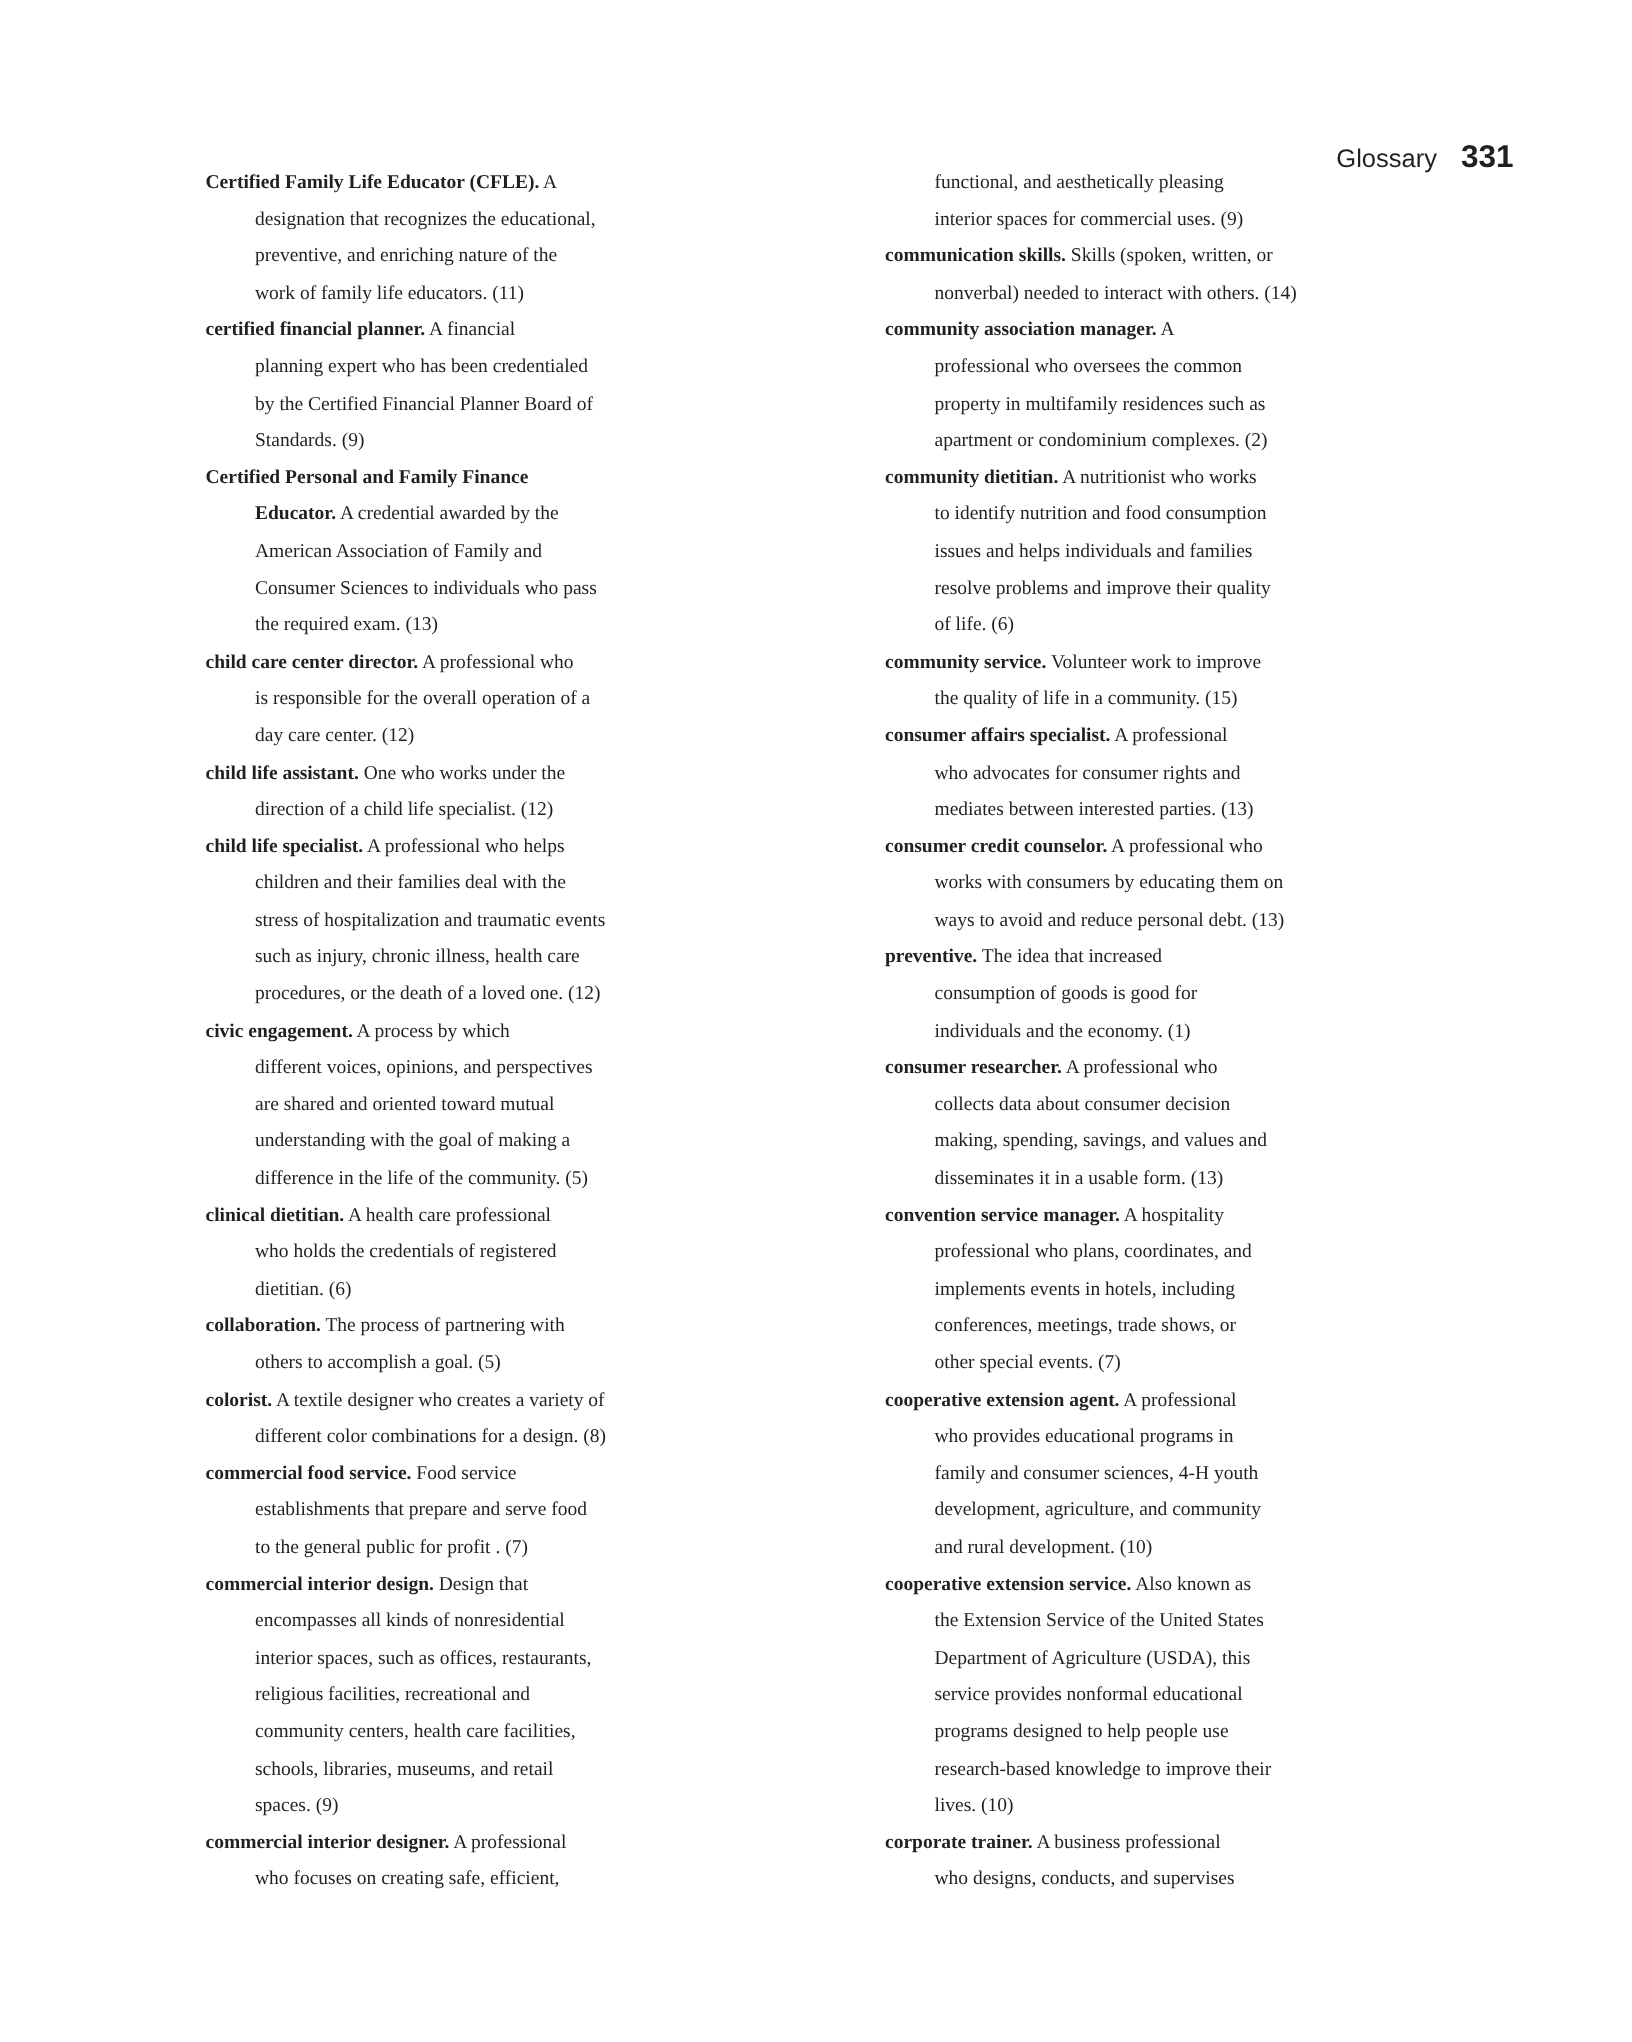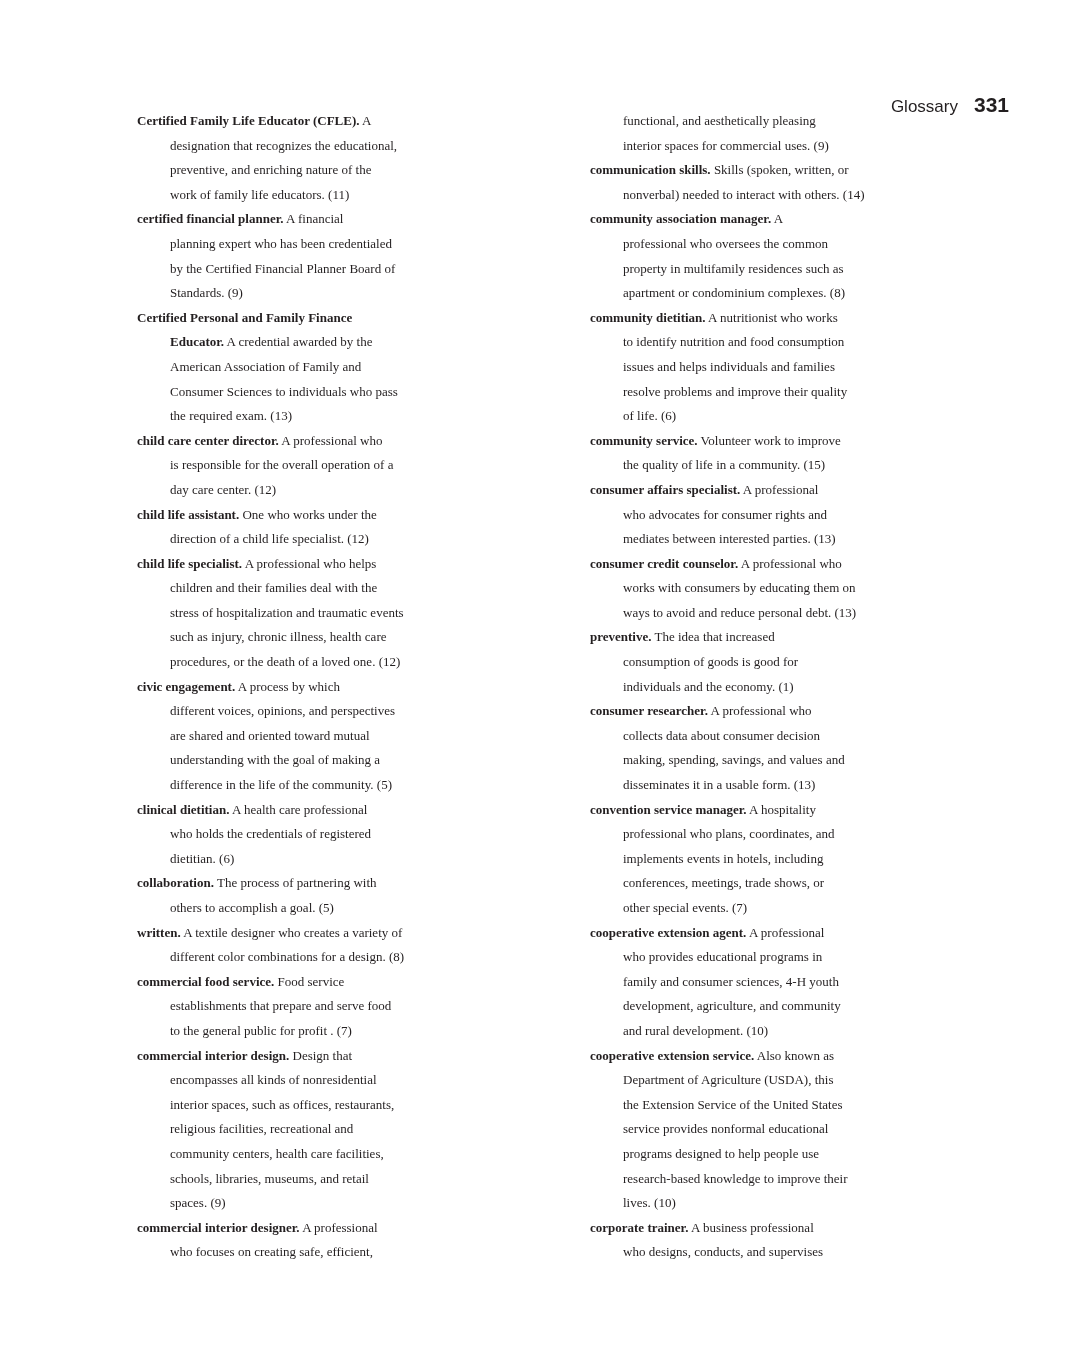--- a/index.html
+++ b/index.html
@@ -69,21 +69,21 @@
     <div class="entry">
       <span class="line"><span class="term">clinical dietitian.</span><span> A health care professional</span></span>
       <span class="line indent"><span>who holds the credentials of registered</span></span>
       <span class="line indent"><span>dietitian. (6)</span></span>
     </div>
     <div class="entry">
       <span class="line"><span class="term">collaboration.</span><span> The process of partnering with</span></span>
       <span class="line indent"><span>others to accomplish a goal. (5)</span></span>
     </div>
     <div class="entry">
-      <span class="line"><span class="term">written.</span><span> A textile designer who creates a variety of</span></span>
+      <span class="line"><span class="term">colorist.</span><span> A textile designer who creates a variety of</span></span>
       <span class="line indent"><span>different color combinations for a design. (8)</span></span>
     </div>
     <div class="entry">
       <span class="line"><span class="term">commercial food service.</span><span> Food service</span></span>
       <span class="line indent"><span>establishments that prepare and serve food</span></span>
       <span class="line indent"><span>to the general public for profit . (7)</span></span>
     </div>
     <div class="entry">
       <span class="line"><span class="term">commercial interior design.</span><span> Design that</span></span>
       <span class="line indent"><span>encompasses all kinds of nonresidential</span></span>
@@ -104,21 +104,21 @@
       <span class="line indent"><span>interior spaces for commercial uses. (9)</span></span>
     </div>
     <div class="entry">
       <span class="line"><span class="term">communication skills.</span><span> Skills (spoken, written, or</span></span>
       <span class="line indent"><span>nonverbal) needed to interact with others. (14)</span></span>
     </div>
     <div class="entry">
       <span class="line"><span class="term">community association manager.</span><span> A</span></span>
       <span class="line indent"><span>professional who oversees the common</span></span>
       <span class="line indent"><span>property in multifamily residences such as</span></span>
-      <span class="line indent"><span>apartment or condominium complexes. (8)</span></span>
+      <span class="line indent"><span>apartment or condominium complexes. (2)</span></span>
     </div>
     <div class="entry">
       <span class="line"><span class="term">community dietitian.</span><span> A nutritionist who works</span></span>
       <span class="line indent"><span>to identify nutrition and food consumption</span></span>
       <span class="line indent"><span>issues and helps individuals and families</span></span>
       <span class="line indent"><span>resolve problems and improve their quality</span></span>
       <span class="line indent"><span>of life. (6)</span></span>
     </div>
     <div class="entry">
       <span class="line"><span class="term">community service.</span><span> Volunteer work to improve</span></span>
@@ -154,22 +154,22 @@
     </div>
     <div class="entry">
       <span class="line"><span class="term">cooperative extension agent.</span><span> A professional</span></span>
       <span class="line indent"><span>who provides educational programs in</span></span>
       <span class="line indent"><span>family and consumer sciences, 4-H youth</span></span>
       <span class="line indent"><span>development, agriculture, and community</span></span>
       <span class="line indent"><span>and rural development. (10)</span></span>
     </div>
     <div class="entry">
       <span class="line"><span class="term">cooperative extension service.</span><span> Also known as</span></span>
+      <span class="line indent"><span>the Extension Service of the United States</span></span>
       <span class="line indent"><span>Department of Agriculture (USDA), this</span></span>
-      <span class="line indent"><span>the Extension Service of the United States</span></span>
       <span class="line indent"><span>service provides nonformal educational</span></span>
       <span class="line indent"><span>programs designed to help people use</span></span>
       <span class="line indent"><span>research-based knowledge to improve their</span></span>
       <span class="line indent"><span>lives. (10)</span></span>
     </div>
     <div class="entry">
       <span class="line"><span class="term">corporate trainer.</span><span> A business professional</span></span>
       <span class="line indent"><span>who designs, conducts, and supervises</span></span>
     </div>
   </div>

